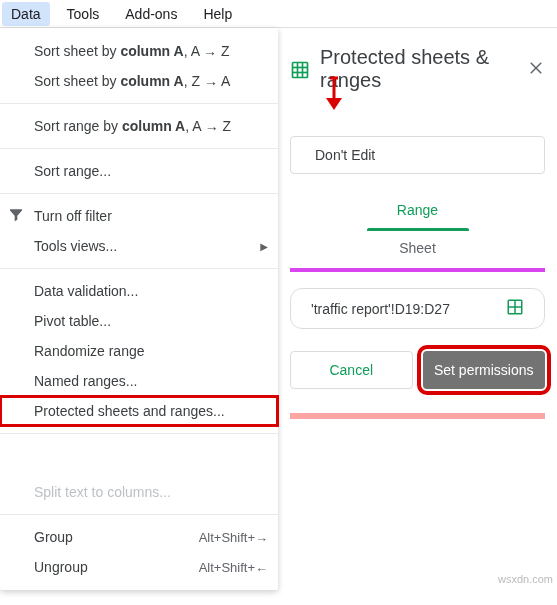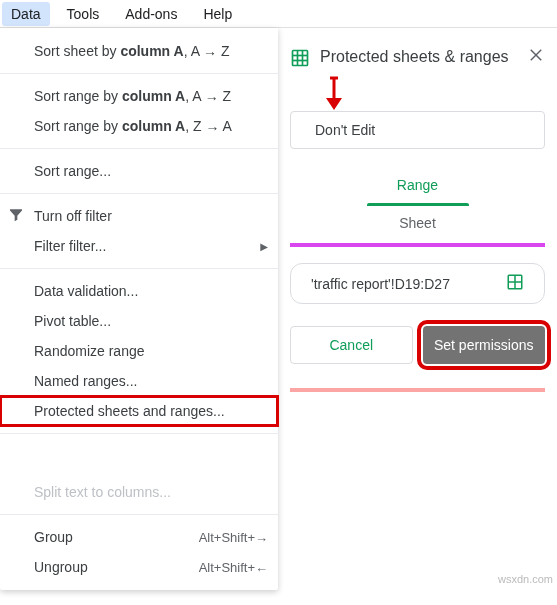--- a/index.html
+++ b/index.html
@@ -90,21 +90,21 @@
       padding: 18px 12px 0 12px;
       position: relative;
     }
     .panel-head {
       display: flex;
       align-items: center;
       gap: 12px;
       margin-bottom: 8px;
     }
     .panel-title {
-      font-size: 16px;
+      font-size: 20px;
       color: #3c4043;
       flex: 1;
     }
     .red-arrow {
       position: absolute;
       left: 45px;
       top: 48px;
       color: #d80000;
     }
     .desc-input {
@@ -158,21 +158,21 @@
       outline: none;
       flex: 1;
       font-size: 14px;
       color: #3c4043;
     }
     .btn-row {
       display: flex;
       gap: 10px;
       margin-top: 22px;
       padding-bottom: 24px;
-      border-bottom: 4px solid #fca5a5;
+      border-bottom: 6px solid #fca5a5;
     }
     .btn {
       flex: 1;
       padding: 10px 0;
       text-align: center;
       border-radius: 4px;
       font-size: 14px;
       font-weight: 500;
       cursor: pointer;
       border: 1px solid transparent;
@@ -211,50 +211,50 @@
 
 <div class="content-row">
 
   <div class="dropdown">
 
     <div class="dropdown-item">
       <span>
         <span>Sort sheet by </span><strong>column A</strong><span>, A → Z</span>
       </span>
     </div>
+    <div class="dropdown-item">
+      <span>
+        <span>Sort sheet by </span><strong>column A</strong><span>, Z → A</span>
+      </span>
+    </div>
 
     <div class="dropdown-divider"></div>
 
     <div class="dropdown-item">
       <span>
         <span>Sort range by </span><strong>column A</strong><span>, A → Z</span>
-      </span>
-    </div>
-    <div class="dropdown-item">
-      <span>
-        <span>Sort range by </span><strong>column A</strong><span>, Z → A</span>
       </span>
     </div>
 
     <div class="dropdown-divider"></div>
 
     <div class="dropdown-item">Sort range...</div>
 
     <div class="dropdown-divider"></div>
 
     <div class="dropdown-item">
       <span class="leading-icon">
         <svg width="16" height="16" viewBox="0 0 24 24" fill="#5f6368">
             <path d="M3 4h18v2l-7 8v6l-4 2v-8L3 6z"></path>
           </svg>
       </span>
       <span>Turn off filter</span>
     </div>
     <div class="dropdown-item">
-      <span>Filter filter...</span>
+      <span>Tools views...</span>
       <span class="submenu-arrow">▶</span>
     </div>
 
     <div class="dropdown-divider"></div>
 
     <div class="dropdown-item">Data validation...</div>
     <div class="dropdown-item">Pivot table...</div>
     <div class="dropdown-item">Randomize range</div>
     <div class="dropdown-item">Named ranges...</div>
     <div class="dropdown-item highlighted">Protected sheets and ranges...</div>

